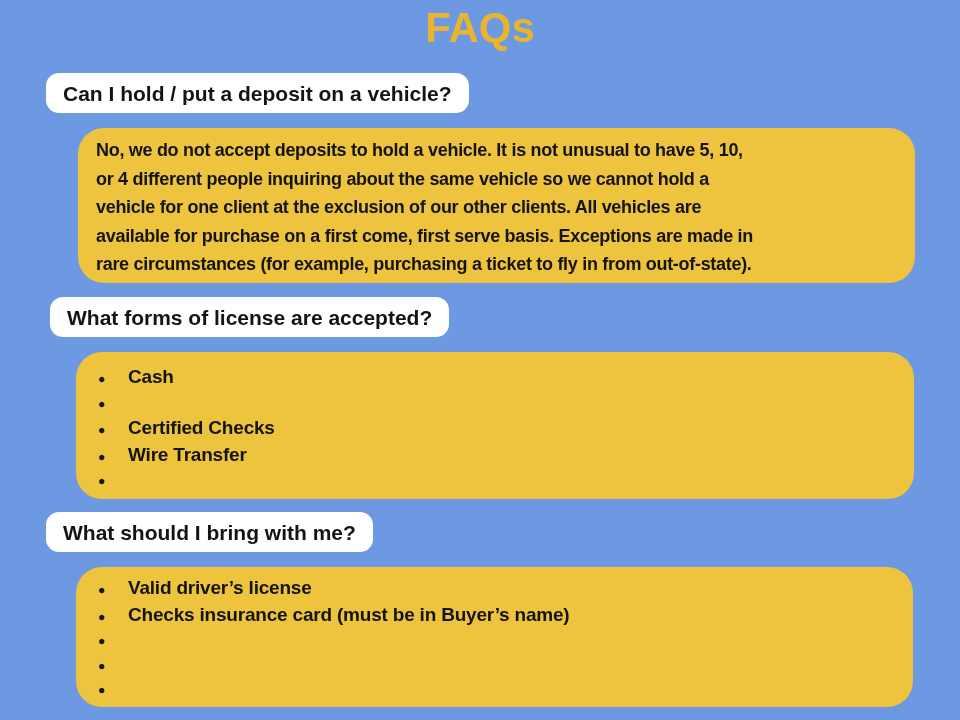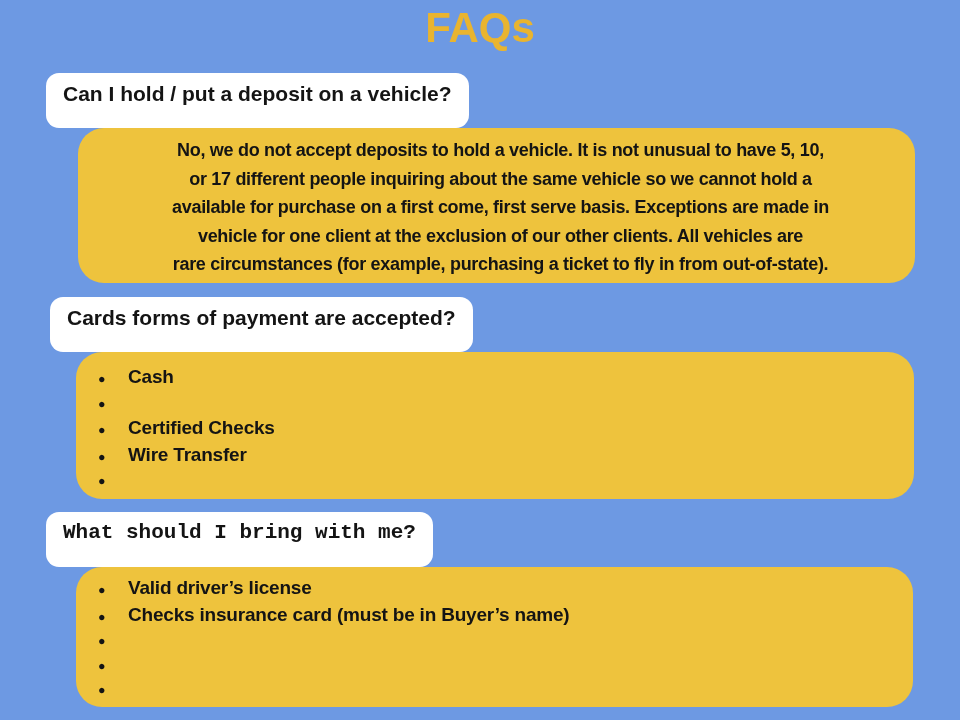--- a/index.html
+++ b/index.html
@@ -25,37 +25,37 @@
     text-align:center;
     font-size:42px;
     color:var(--title-gold);
     letter-spacing:0px;
   }
   .question{
     position:absolute;
     display:inline-block;
     background:var(--question-bg);
     border-radius:13px;
-    height:55px;line-height:42px;
+    height:40px;line-height:42px;
     padding:0 17px;
     font-size:21px;
     white-space:nowrap;
   }
   .q1{left:46px;top:73px;}
   .q2{left:50px;top:297px;}
-  .q3{left:46px;top:512px;font-family:Liberation Mono, monospace;}
+  .q3{left:46px;top:512px;}
   .answer{
     position:absolute;
     background:var(--box-gold);
     border-radius:26px;
   }
   .a1{
     left:78px;top:128px;width:837px;height:155px;
     padding:8px 10px 0 18px;
-    text-align:center;
+    text-align:left;
   }
   .a1 .line{
     font-size:18px;
     line-height:28.5px;
     letter-spacing:-0.3px;
     white-space:nowrap;
   }
   .a2{left:76px;top:352px;width:838px;height:147px;padding-top:13px;}
   .a3{left:76px;top:567px;width:837px;height:140px;padding-top:9px;}
   .bullets{list-style:none;}
@@ -76,27 +76,27 @@
 </head>
 <body>
 
 <div class="slide">
 
   <h1 class="title">FAQs</h1>
 
   <div class="question q1">Can I hold / put a deposit on a vehicle?</div>
   <div class="answer a1">
     <div class="line">No, we do not accept deposits to hold a vehicle. It is not unusual to have 5, 10,</div>
-    <div class="line">or 17 different people inquiring about the same vehicle so we cannot hold a</div>
+    <div class="line">or 4 different people inquiring about the same vehicle so we cannot hold a</div>
+    <div class="line">vehicle for one client at the exclusion of our other clients. All vehicles are</div>
     <div class="line">available for purchase on a first come, first serve basis. Exceptions are made in</div>
-    <div class="line">vehicle for one client at the exclusion of our other clients. All vehicles are</div>
     <div class="line">rare circumstances (for example, purchasing a ticket to fly in from out-of-state).</div>
   </div>
 
-  <div class="question q2">Cards forms of payment are accepted?</div>
+  <div class="question q2">What forms of license are accepted?</div>
   <div class="answer a2">
     <ul class="bullets">
       <li>
         <span class="dot">●</span>
         <span>Cash</span>
       </li>
       <li>
         <span class="dot">●</span>
       </li>
       <li>

